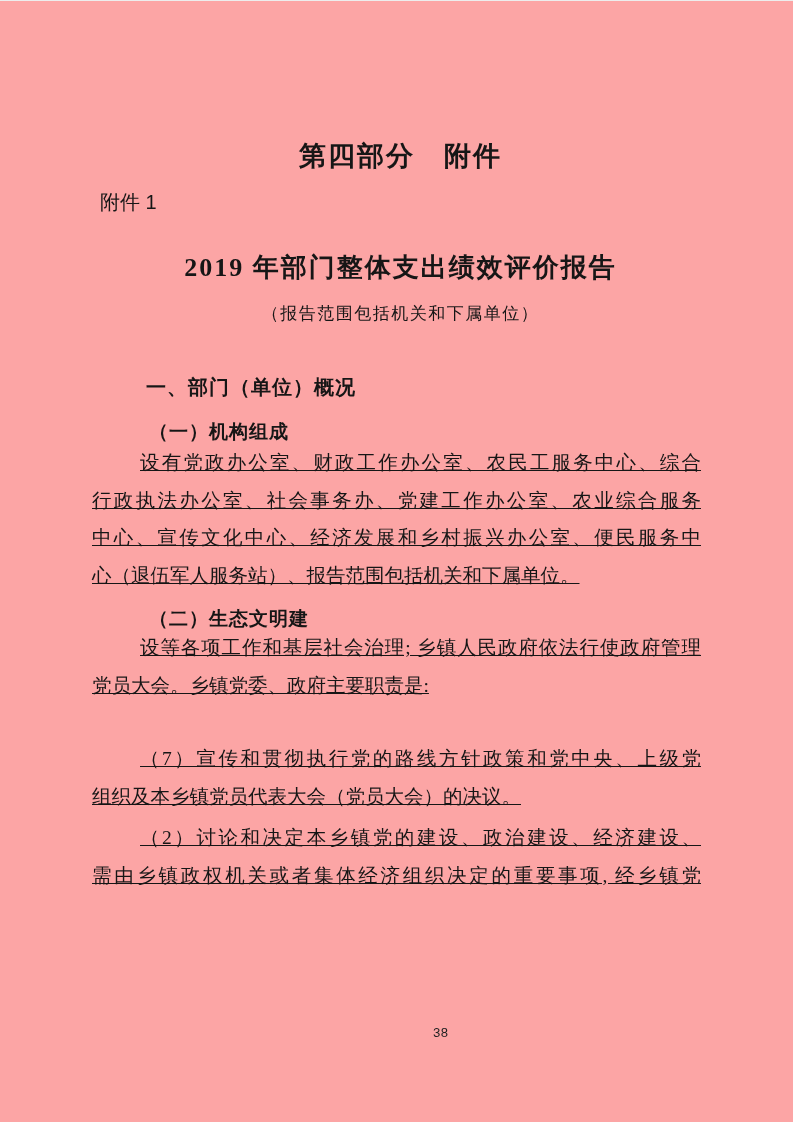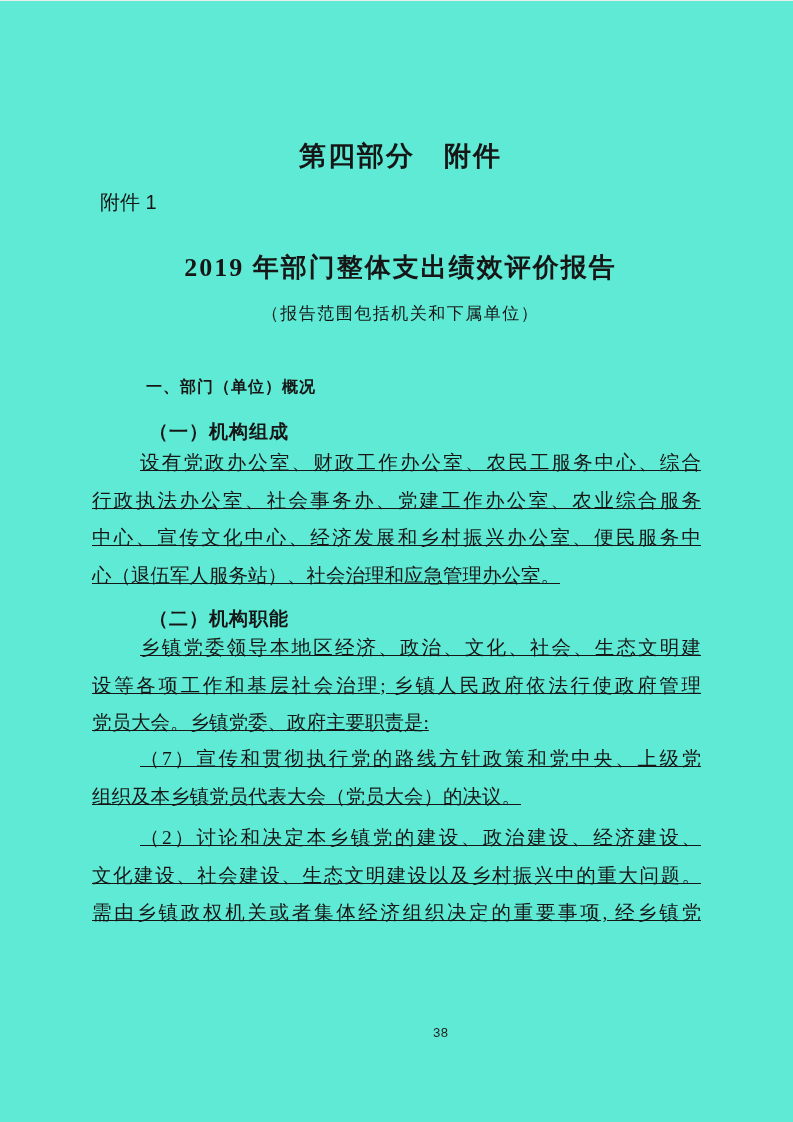--- a/index.html
+++ b/index.html
@@ -4,21 +4,21 @@
 <style>
   html, body {
     margin: 0;
     padding: 0;
     background: #ffffff;
   }
   .page {
     position: relative;
     width: 793px;
     height: 1122px;
-    background: #5eead4;
+    background: #fca5a5;
     color: #161616;
     font-family: "Liberation Serif", "DejaVu Serif", serif;
     overflow: hidden;
     border-top: 1px solid #ededed;
   }
   .part-title {
     position: absolute;
     top: 139px;
     left: 4px;
     width: 793px;
@@ -61,21 +61,21 @@
     line-height: 24px;
     text-align: center;
   }
   .sec-heading {
     position: absolute;
     top: 369px;
     left: 92px;
     width: 609px;
     margin: 0;
     font-family: Liberation Serif, serif;
-    font-size: 16px;
+    font-size: 20px;
     font-weight: 600;
     letter-spacing: 1px;
     line-height: 34px;
     text-indent: 54px;
   }
   .sub-heading {
     position: absolute;
     left: 92px;
     width: 609px;
     margin: 9px;
@@ -136,37 +136,35 @@
   <div class="report-subtitle">（报告范围包括机关和下属单位）</div>
 
   <h3 class="sec-heading">一、部门（单位）概况</h3>
 
   <h4 class="sub-heading sub1">（一）机构组成</h4>
 
   <div class="para p1">
       <div class="line">设有党政办公室、财政工作办公室、农民工服务中心、综合</div>
       <div class="line">行政执法办公室、社会事务办、党建工作办公室、农业综合服务</div>
       <div class="line">中心、宣传文化中心、经济发展和乡村振兴办公室、便民服务中</div>
-      <div class="line end">心（退伍军人服务站）、社会治理和应急管理办公室。</div>
+      <div class="line end">心（退伍军人服务站）、报告范围包括机关和下属单位。</div>
     </div>
 
-  <h4 class="sub-heading sub2">（二）机构职能</h4>
+  <h4 class="sub-heading sub2">（二）生态文明建</h4>
 
   <div class="para p2">
-      <div class="line">乡镇党委领导本地区经济、政治、文化、社会、生态文明建</div>
       <div class="line">设等各项工作和基层社会治理; 乡镇人民政府依法行使政府管理</div>
       <div class="line end">党员大会。乡镇党委、政府主要职责是:</div>
     </div>
 
   <div class="para p3">
       <div class="line">（7）宣传和贯彻执行党的路线方针政策和党中央、上级党</div>
       <div class="line end">组织及本乡镇党员代表大会（党员大会）的决议。</div>
     </div>
 
   <div class="para p4">
       <div class="line">（2）讨论和决定本乡镇党的建设、政治建设、经济建设、</div>
-      <div class="line">文化建设、社会建设、生态文明建设以及乡村振兴中的重大问题。</div>
       <div class="line">需由乡镇政权机关或者集体经济组织决定的重要事项, 经乡镇党</div>
     </div>
 
   <div class="page-number">38</div>
 
 </div>
 
 </body></html>

